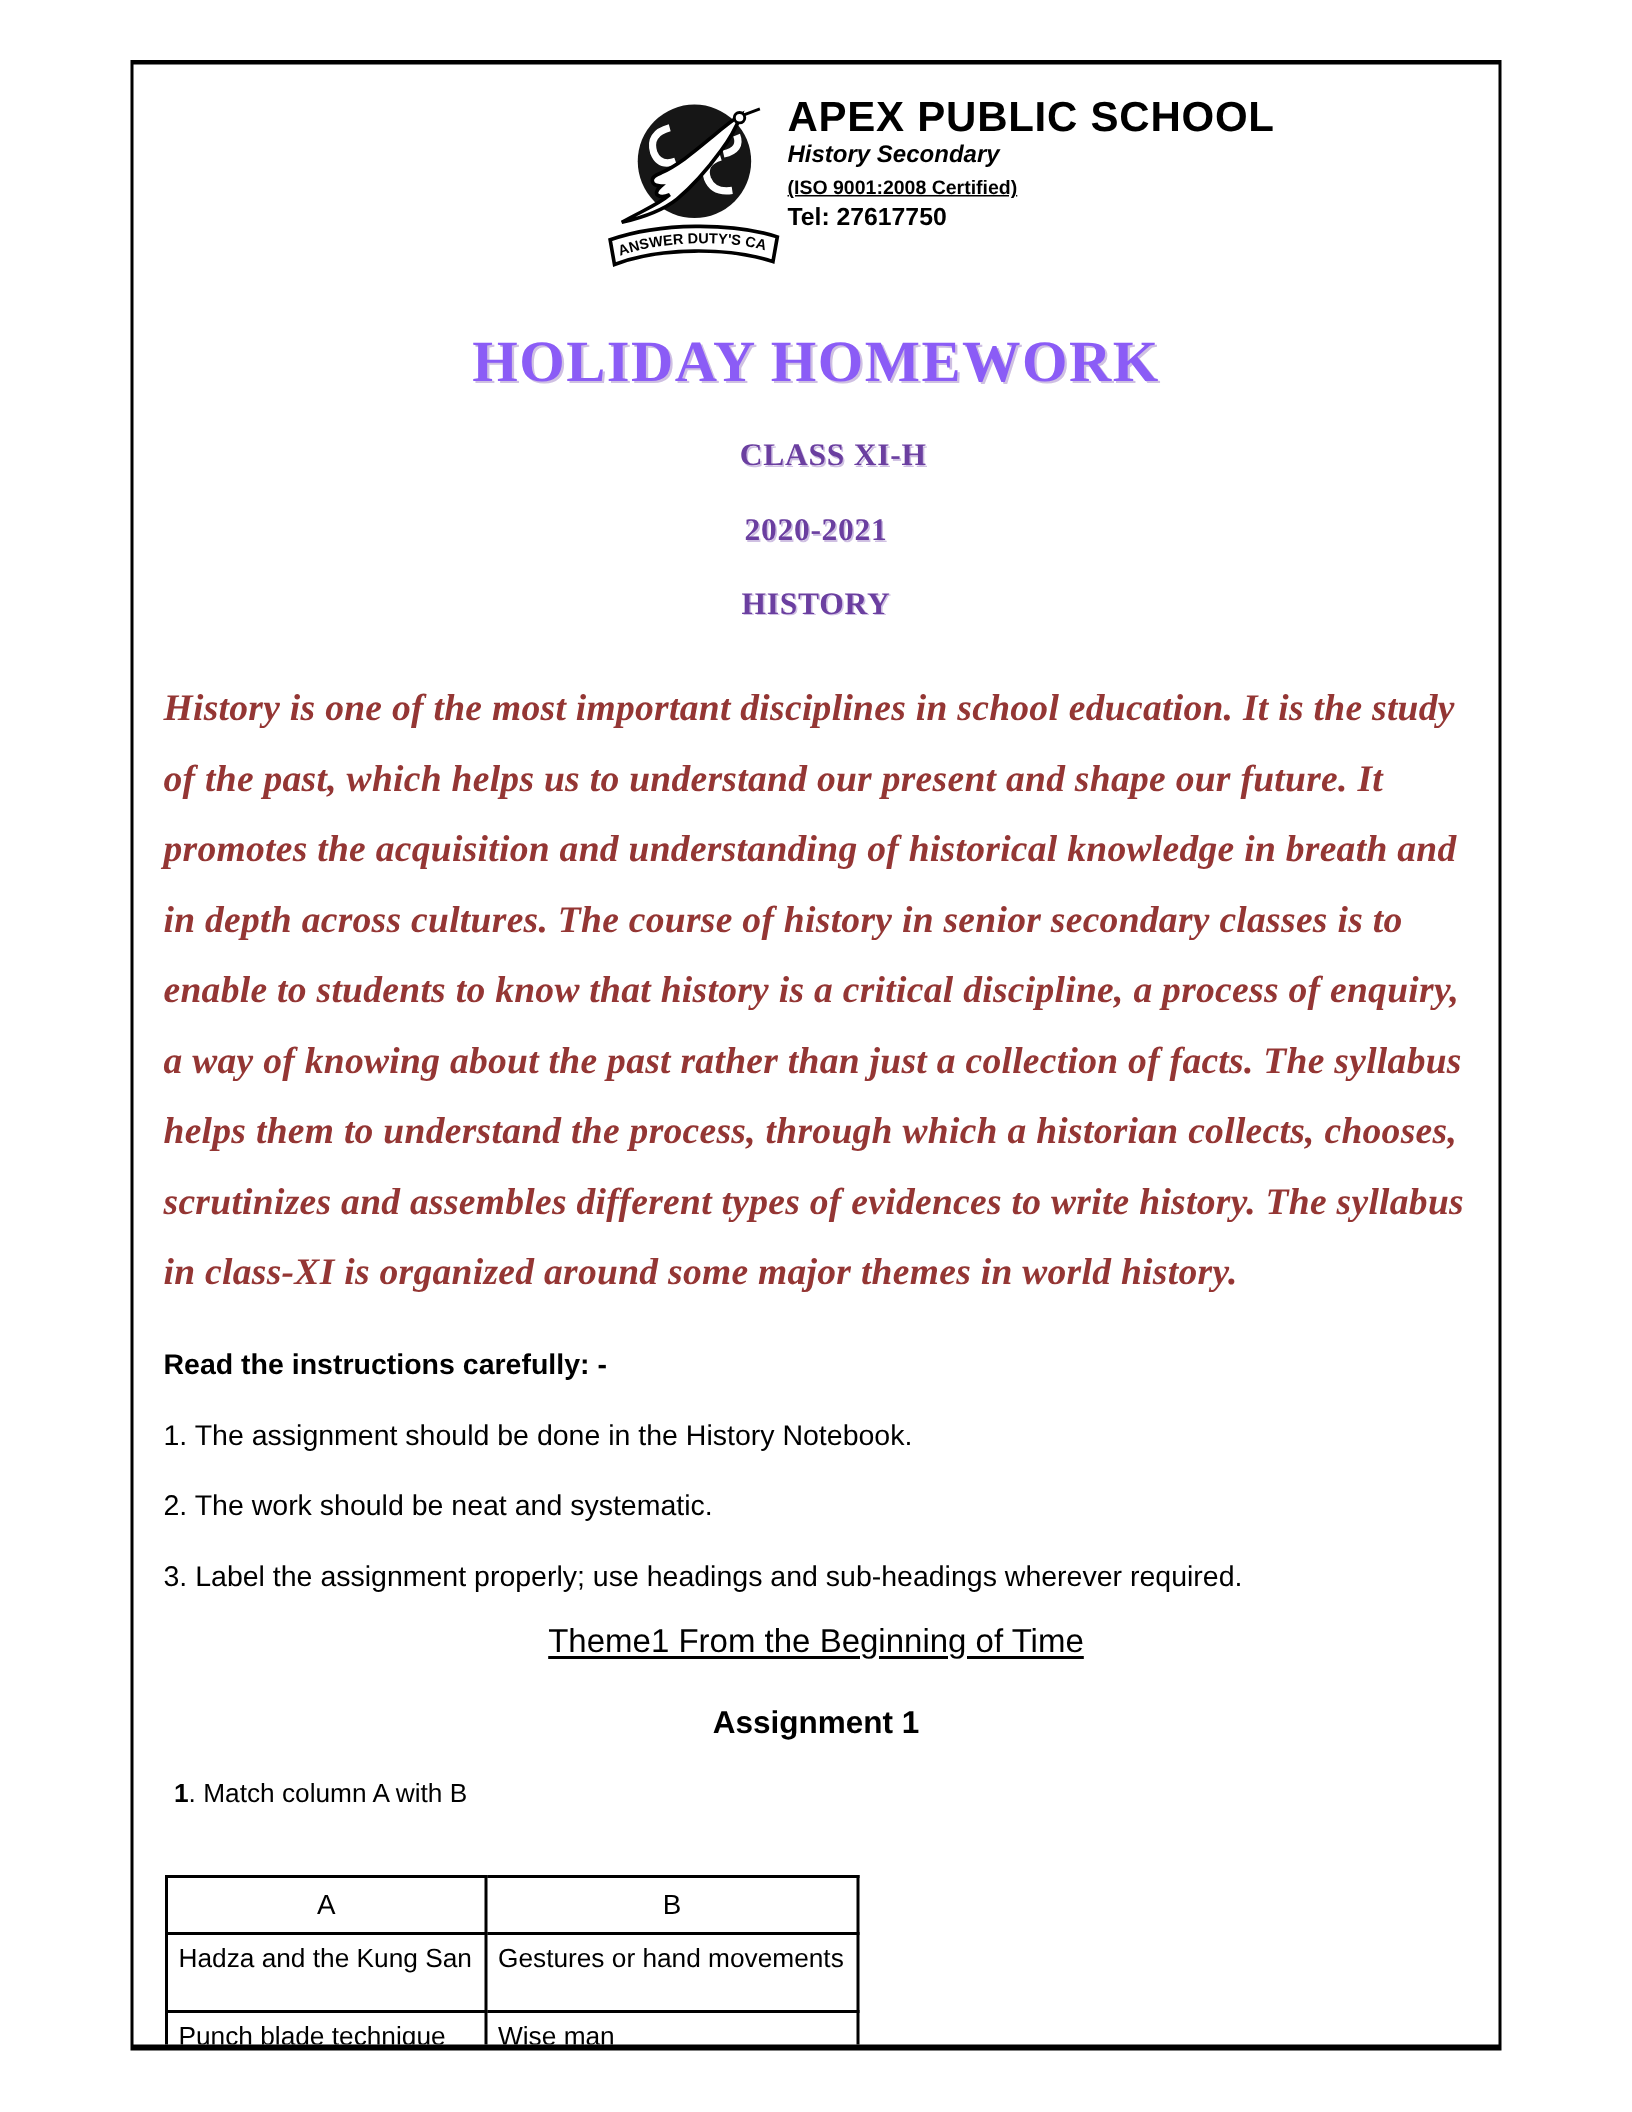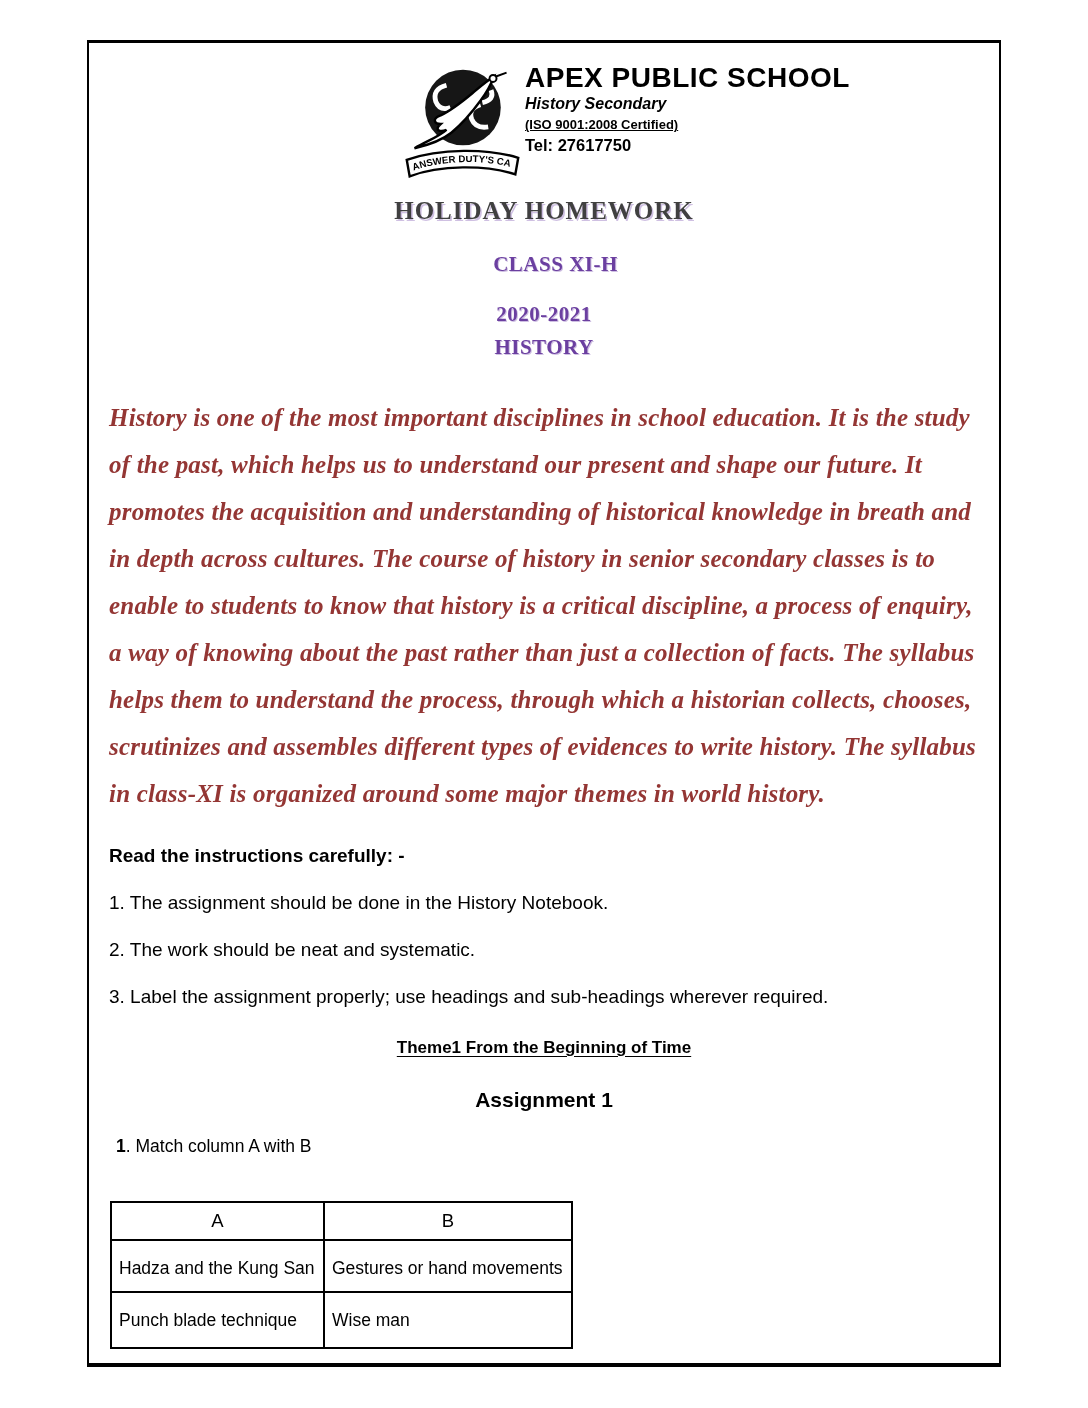--- a/index.html
+++ b/index.html
@@ -33,41 +33,41 @@
     font-size: 28px; font-weight: bold; letter-spacing: 0.5px; line-height: 1.05;
   }
   .school-sub {
     font-size: 16px; font-weight: bold; font-style: italic; margin-top: 3px;
   }
   .school-iso { font-size: 13px; font-weight: bold; margin-top: 4px; text-decoration: underline; }
   .school-addr { font-size: 16.5px; font-weight: 600; margin-top: 4px; }
   .school-tel  { font-size: 16.5px; font-weight: 600; margin-top: 4px; }
   
   .title-main {
-    margin-top: 8px;
+    margin-top: 30px;
     text-align: center;
     font-family: "Liberation Serif", serif;
     font-weight: bold;
-    font-size: 25px;
+    font-size: 39px;
     letter-spacing: 1px;
-    color: #404040;
+    color: #8b5cf6;
     text-shadow: 1.5px 1.5px 0 #cfc0e2;
   }
   .title-sub {
     text-align: center;
     font-family: "Liberation Serif", serif;
     font-weight: bold;
     font-size: 21px;
     letter-spacing: 0.5px;
     color: #6b3fa0;
     text-shadow: 1px 1px 0 #cfc0e2;
   }
   .title-class   { margin-top: 27px; padding-left: 23px; }
   .title-session { margin-top: 25px; }
-  .title-subject { margin-top: 8px; }
+  .title-subject { margin-top: 24px; }
   
   .intro {
     margin: 34px 18px 0 20px;
     font-family: "Liberation Serif", serif;
     font-style: italic;
     font-weight: bold;
     color: #943634;
     font-size: 25px;
     line-height: 47px;
     letter-spacing: 0.2px;
@@ -77,24 +77,24 @@
     margin: 28px 0 0 20px;
     font-size: 19px;
     font-weight: bold;
   }
   .instr-item {
     margin: 25px 0 0 20px;
     font-size: 19px;
   }
   
   .theme-head {
-    margin-top: 30px;
-    text-align: center;
-    font-size: 17px;
-    font-weight: bold;
+    margin-top: 18px;
+    text-align: center;
+    font-size: 22px;
+    font-weight: normal;
     text-decoration: underline;
     text-underline-offset: 3px;
   }
   .assign-head {
     margin-top: 30px;
     text-align: center;
     font-size: 21px;
     font-weight: bold;
   }
   .question {
@@ -115,21 +115,21 @@
   table.match th {
     height: 38px;
     font-size: 18.5px;
     text-align: center;
     vertical-align: middle;
   }
   table.match td {
     font-size: 17.5px;
     line-height: 1.12;
     vertical-align: top;
-    padding: 18px 4px 4px 7px;
+    padding: 6px 4px 4px 7px;
   }
   .col-a { width: 213px; }
   .col-b { width: 248px; }
   td.col-a { padding-right: 50px; }
   td.col-b { padding-right: 34px; }
   tr.row-1 { height: 52px; }
   tr.row-2 { height: 56px; }
   td.va-bottom { vertical-align: bottom; padding-bottom: 9px; }
 </style>
 </head>

